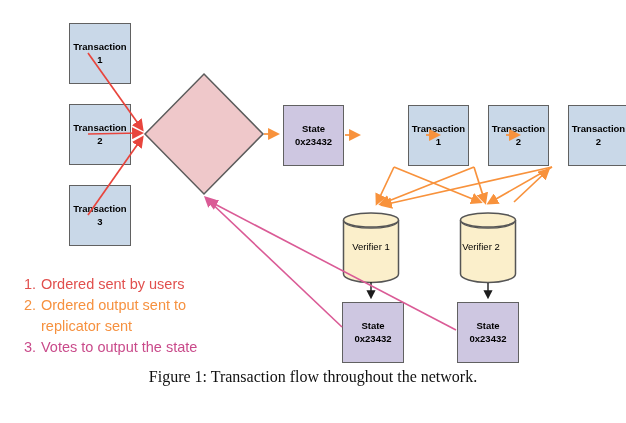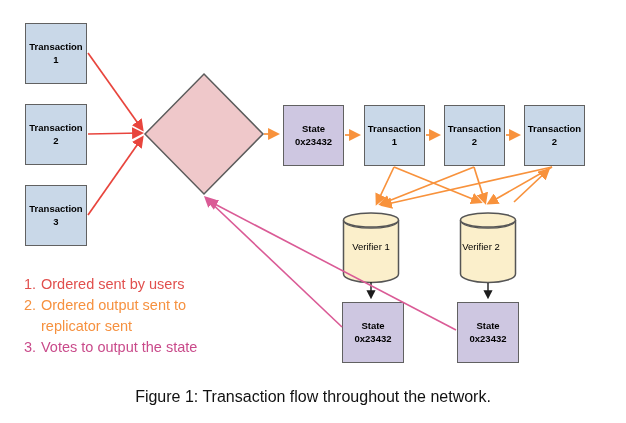--- a/index.html
+++ b/index.html
@@ -9,38 +9,38 @@
   }
   .overlay{position:absolute;left:0;top:0;z-index:2;pointer-events:none;}
   .box{
     position:absolute;box-sizing:border-box;z-index:1;
     border:1.5px solid #616161;
     display:flex;flex-direction:column;justify-content:center;align-items:center;
     font-weight:bold;font-size:9.5px;line-height:1.3;color:#000;text-align:center;
     background-image:radial-gradient(circle,rgba(60,60,90,0.10) 0.6px,transparent 0.7px);
     background-size:4px 4px;
   }
-  .blue{background-color:#c9d8e8;}
+  .blue{background-color:#c9d8e8;margin-left:44px;}
   .lav{background-color:#cec7e1;text-align:center;}
   .float-label{
     position:absolute;z-index:3;text-align:center;color:#000;
     font-size:9.5px;line-height:1.28;
   }
   .bold{font-weight:normal;}
   .legend{position:absolute;left:24px;top:274px;z-index:1;font-size:14.5px;line-height:21px;}
   .legend-item{display:flex;}
   .legend-num{width:17px;flex:0 0 17px;}
   .legend-txt{max-width:192px;}
   .c-red{color:#e14f4d;}
   .c-orange{color:#f6913f;}
   .c-pink{color:#c94a8a;}
   .caption{
-    position:absolute;left:0;top:388px;width:626px;z-index:1;
+    position:absolute;left:0;top:368px;width:626px;z-index:1;
     text-align:center;color:#111;
-    font-family:Liberation Sans, sans-serif;font-size:16px;
+    font-family:Liberation Serif, serif;font-size:16px;
   }
 </style>
 </head>
 <body>
 
 <div class="canvas">
 
   <div class="box blue" style="left:25px;top:23px;width:62px;height:61px">
     <span>Transaction</span>
     <span>1</span>

